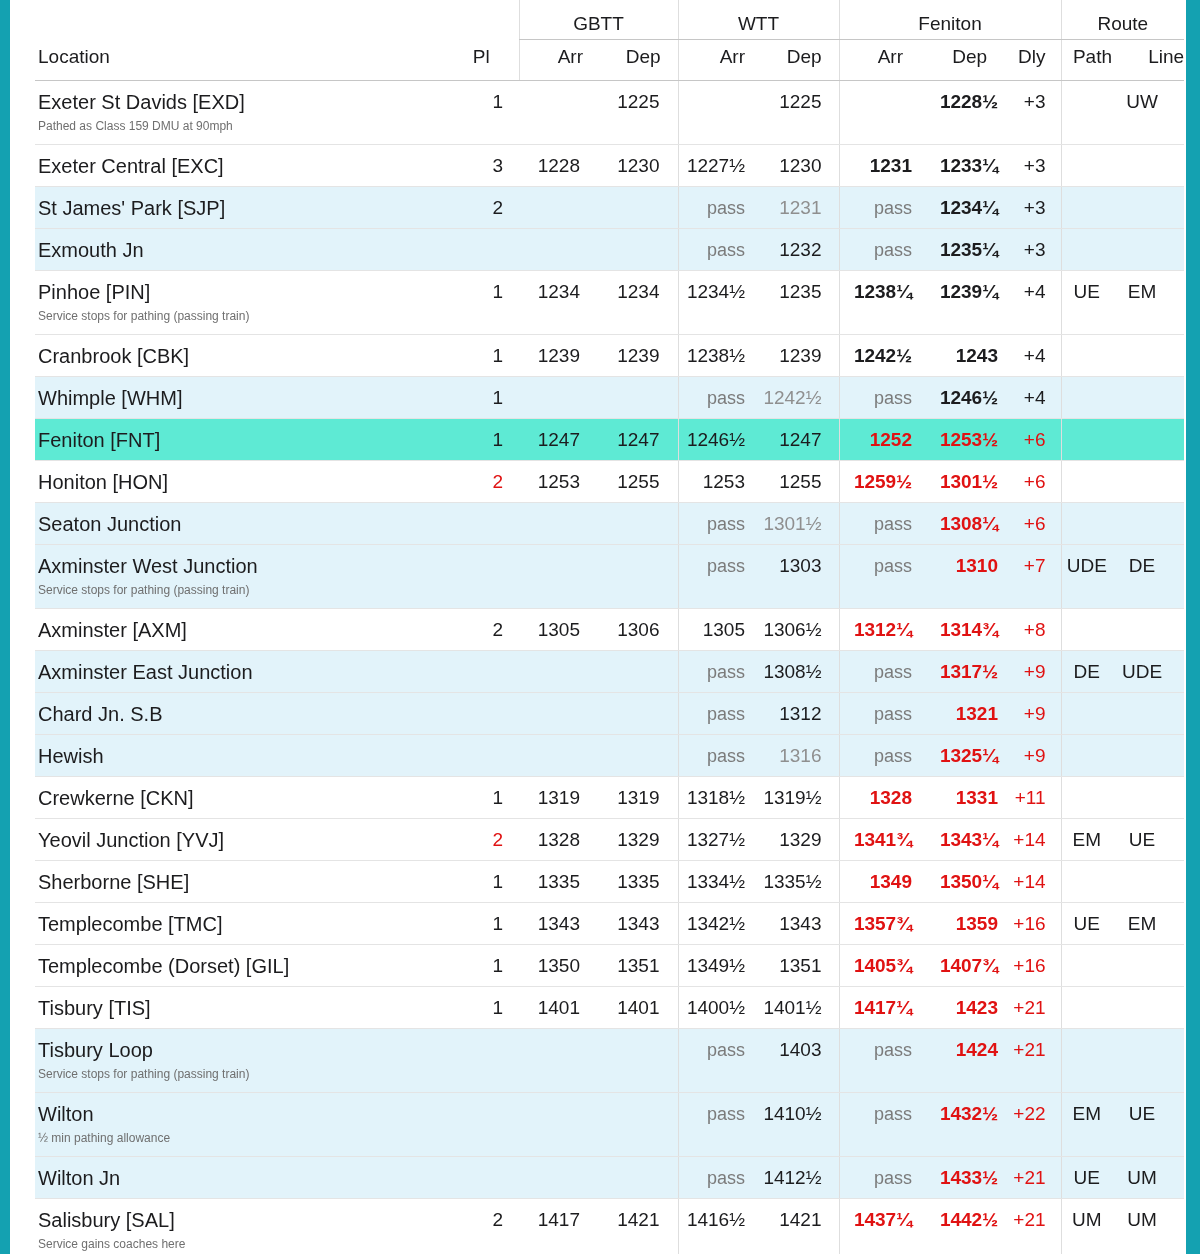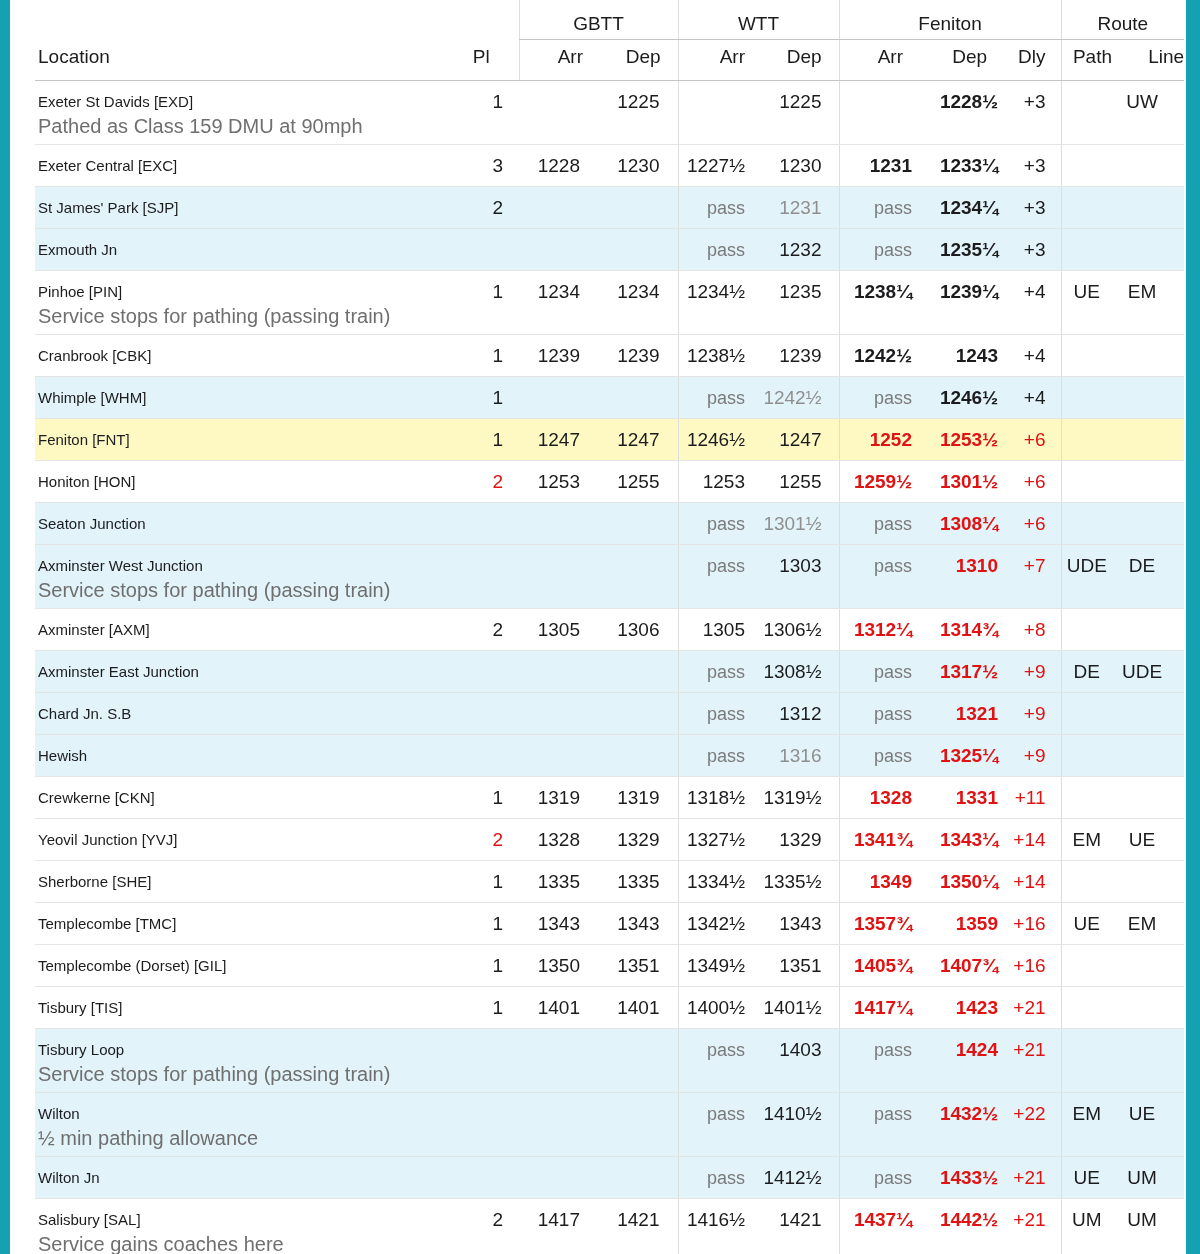--- a/index.html
+++ b/index.html
@@ -15,24 +15,24 @@
   th,td{padding:0;font-weight:400;vertical-align:top;}
   thead th{border-bottom:1px solid #c6c6c6;font-weight:400;font-size:19px;}
   .h-loc{text-align:left;vertical-align:bottom;padding:0 0 12px 3px;}
   .h-pl{text-align:center;vertical-align:bottom;padding:0 16px 12px 0;}
   .h-group{text-align:center;padding:13px 0 4px 0;line-height:22px;}
   .h-sub{padding:6px 0 12px 0;line-height:22px;text-align:right;}
   .h-route{text-align:right;padding-right:0;}
   .sep-l{border-left:1px solid #dedede;}
   tbody td{border-bottom:1px solid #e4e4e4;font-size:19px;line-height:22px;padding-top:10px;padding-bottom:9px;}
   tr.blue td{background:#e2f3fa;}
-  tr.lite td{background:#fef9c3;}
+  tr.lite td{background:#5eead4;}
   .c-loc{text-align:left;padding-left:3px;}
-  .station{font-size:15px;color:#1c1c1e;}
-  .note{font-size:20px;line-height:18px;color:#6f6f6f;margin-top:4px;}
+  .station{font-size:20px;color:#1c1c1e;}
+  .note{font-size:12px;line-height:18px;color:#6f6f6f;margin-top:4px;}
   .c-pl{text-align:right;padding-right:16px;}
   .c-ga{text-align:right;padding-right:20px;}
   .c-gd{text-align:right;padding-right:18px;}
   .c-wa{text-align:right;padding-right:17px;}
   .c-wd{text-align:right;padding-right:17px;}
   .c-ra{text-align:right;padding-right:8px;}
   .c-rd{text-align:right;padding-right:6px;}
   .c-dly{text-align:right;padding-right:15px;}
   .c-path{text-align:center;}
   .c-line{text-align:center;padding-right:12px;}

